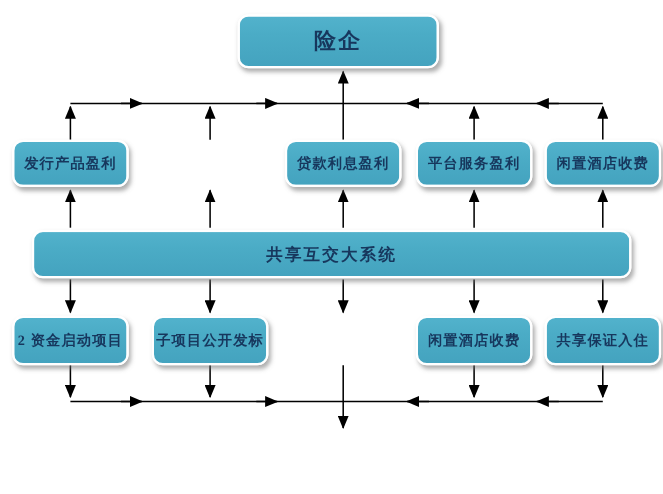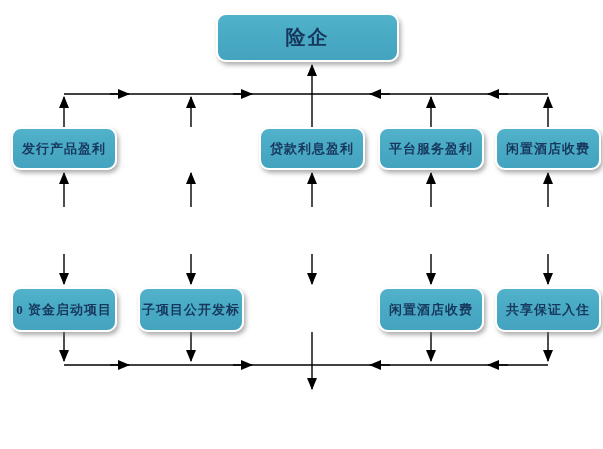--- a/index.html
+++ b/index.html
@@ -110,23 +110,26 @@
   <div class="node node-sm c3">
     <span>贷款利息盈利</span>
   </div>
   <div class="node node-sm c4">
     <span>平台服务盈利</span>
   </div>
   <div class="node node-sm c5">
     <span>闲置酒店收费</span>
   </div>
 
+  <div class="node node-system">
+    <span>共享互交大系统</span>
+  </div>
 
   <div class="node node-sm2 c1">
-    <span>0 资金启动项目</span>
+    <span>2 资金启动项目</span>
   </div>
   <div class="node node-sm2 c2">
     <span>子项目公开发标</span>
   </div>
   <div class="node node-sm2 c4">
     <span>闲置酒店收费</span>
   </div>
   <div class="node node-sm2 c5">
     <span>共享保证入住</span>
   </div>

